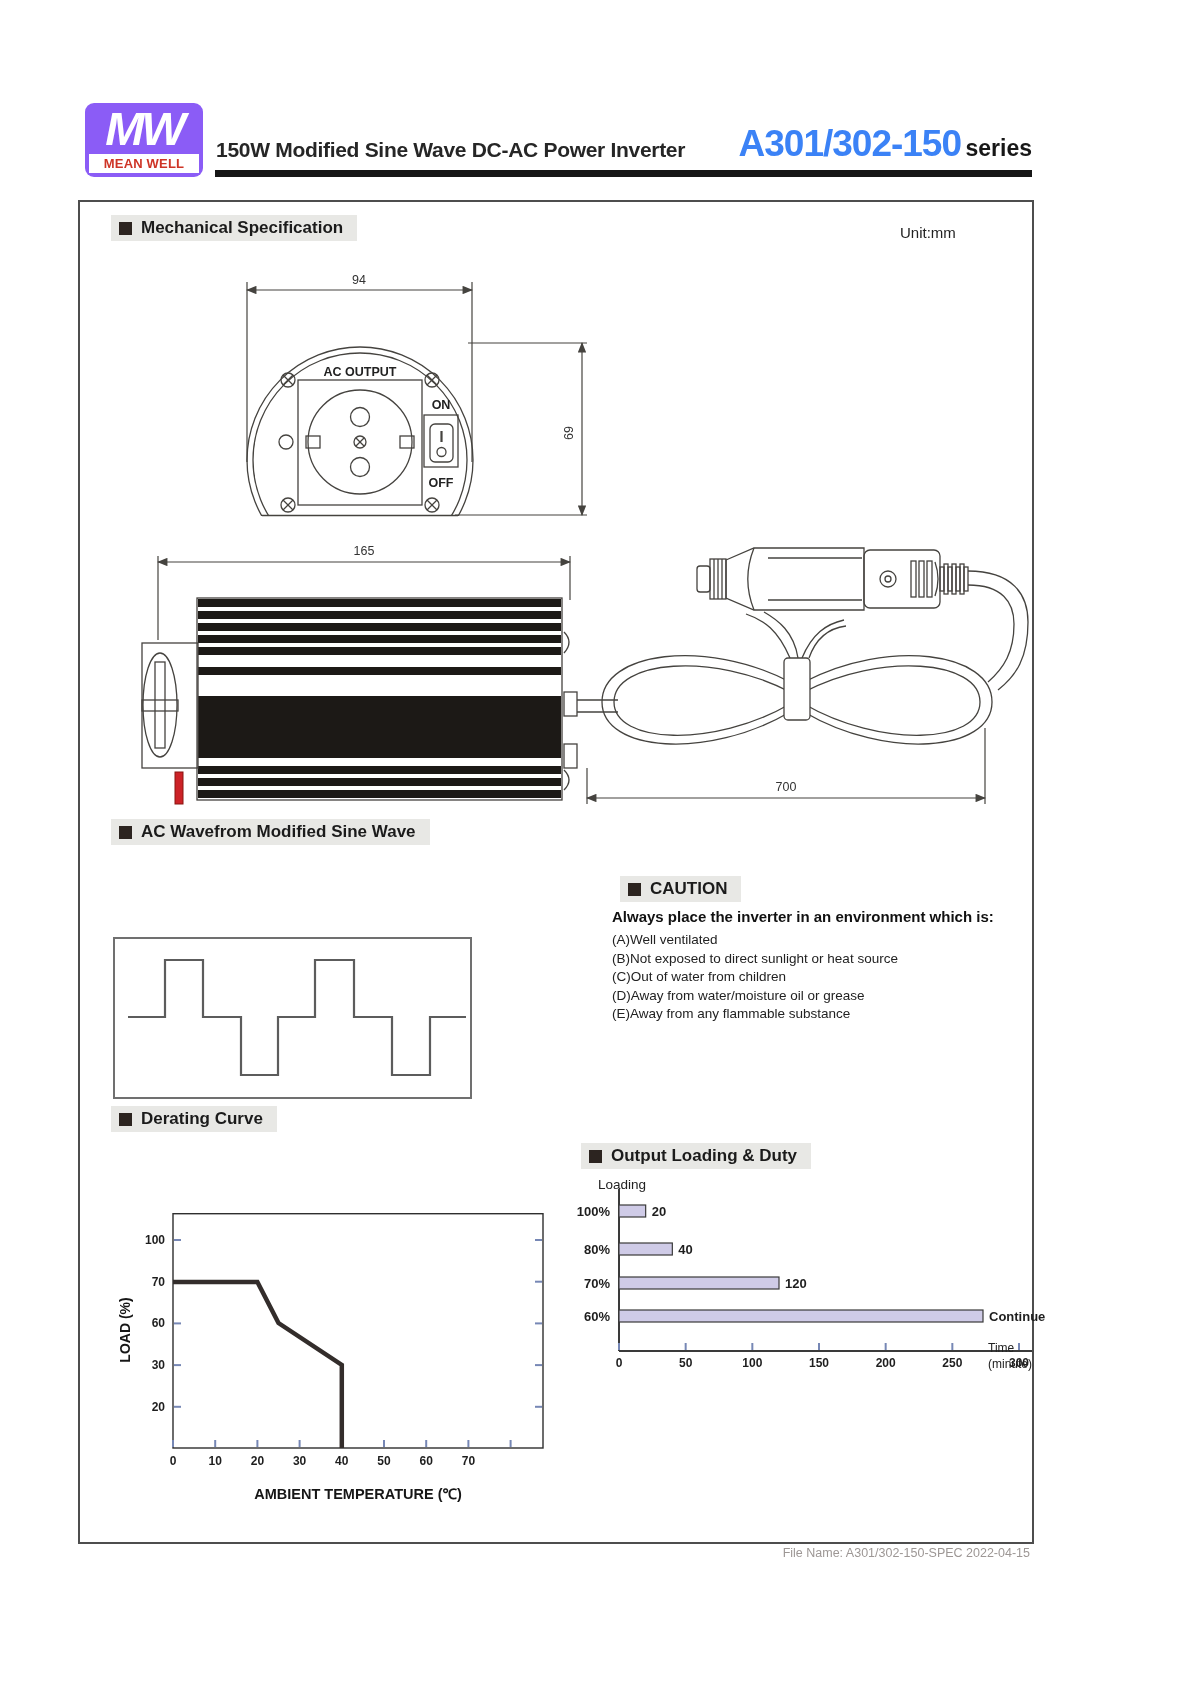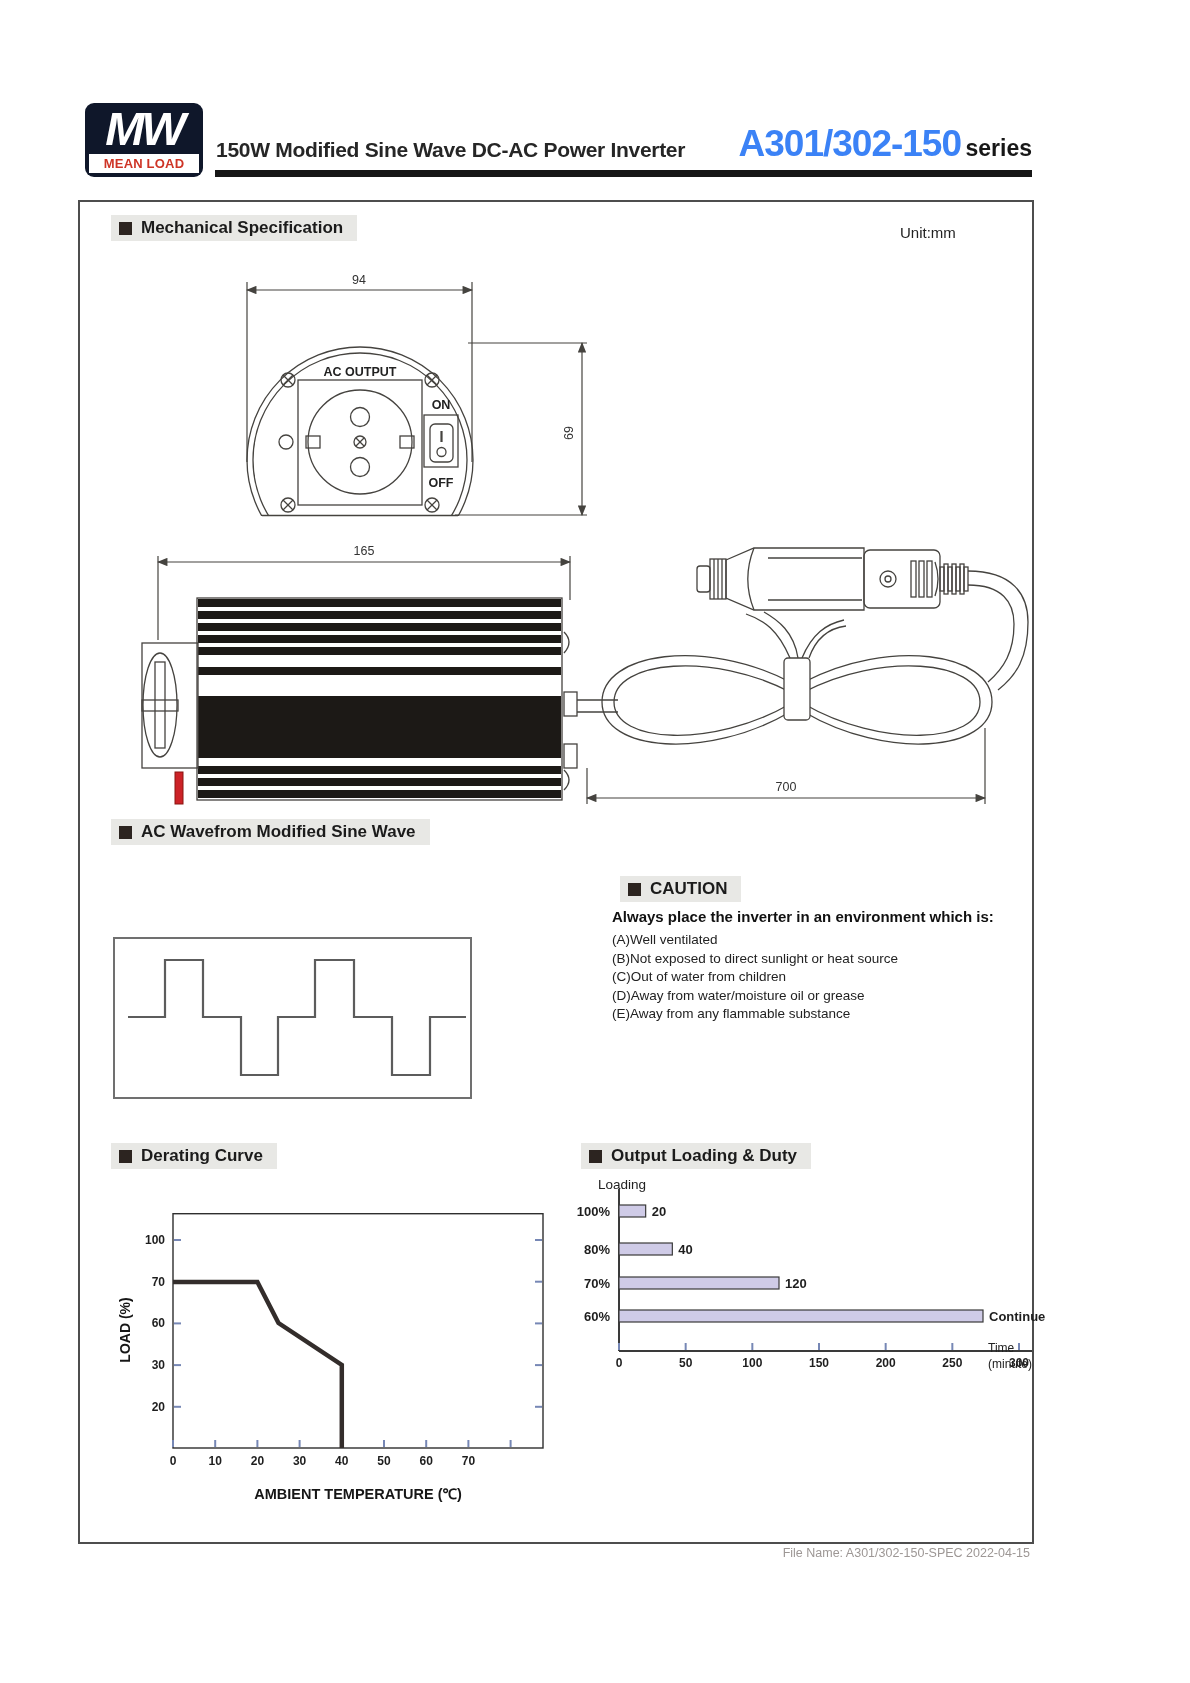--- a/index.html
+++ b/index.html
@@ -1,20 +1,20 @@
 <!DOCTYPE html>
 <html><head>
 <meta charset="utf-8">
 <style>
   html,body{margin:0;padding:0;background:#fff;}
   .page{position:relative;width:1190px;height:1683px;background:#fff;
         font-family:"Liberation Sans",sans-serif;color:#1d1d1d;overflow:hidden;}
   .abs{position:absolute;}
   
-  .logo{left:85px;top:103px;width:118px;height:74px;background:#0f172a;border-radius:9px;}
+  .logo{left:85px;top:103px;width:118px;height:74px;background:#8b5cf6;border-radius:9px;}
   .logo-mw{position:absolute;top:-2px;left:0;right:0;text-align:center;
            font-size:47px;font-weight:bold;font-style:italic;color:#fff;letter-spacing:-3px;}
   .logo-brand{position:absolute;left:4px;right:4px;bottom:4px;height:19px;background:#fff;
               color:#ce3426;font-size:13px;font-weight:bold;text-align:center;line-height:19px;letter-spacing:.2px;}
   .hdr-title{left:216px;top:138px;font-size:21px;font-weight:bold;color:#262626;letter-spacing:-.3px;}
   .hdr-model{left:78px;top:123px;width:954px;text-align:right;white-space:nowrap;}
   .model{font-size:37px;font-weight:bold;color:#3b82f6;letter-spacing:-1px;}
   .series{font-size:23px;font-weight:bold;color:#171717;}
   .hdr-rule{left:215px;top:170px;width:817px;height:7px;background:#171717;}
   
@@ -48,21 +48,21 @@
   .cat{font-size:13px;font-weight:bold;fill:#1e1e1e;}
   .val{font-size:13px;font-weight:bold;fill:#1e1e1e;}
 </style>
 </head>
 <body>
 
 <div class="page">
 
   <div class="abs logo">
     <div class="logo-mw">MW</div>
-    <div class="logo-brand">MEAN LOAD</div>
+    <div class="logo-brand">MEAN WELL</div>
   </div>
   <div class="abs hdr-title">150W Modified Sine Wave DC-AC Power Inverter</div>
   <div class="abs hdr-model">
     <span class="model">A301/302-150</span>
     <span class="series">series</span>
   </div>
   <div class="abs hdr-rule"></div>
 
   <div class="abs content-box"></div>
 
@@ -244,21 +244,21 @@
   </div>
   <div class="abs caution-head">Always place the inverter in an environment which is:</div>
   <div class="abs caution-list">
     <div>(A)Well ventilated</div>
     <div>(B)Not exposed to direct sunlight or heat source</div>
     <div>(C)Out of water from children</div>
     <div>(D)Away from water/moisture oil or grease</div>
     <div>(E)Away from any flammable substance</div>
   </div>
 
-  <div class="sec" style="left:86px;top:1143px">
+  <div class="sec" style="left:86px;top:1106px">
     <span class="sq"></span>
     <span>Derating Curve</span>
   </div>
   <svg id="derating-svg" class="abs" style="left:128px;top:1213px" width="430" height="275" viewBox="0 0 430 275">
       <rect x="45" y="0.7" width="370" height="234.3" fill="none" stroke="#2e2e2e" stroke-width="1.4"></rect>
       <line x1="46" y1="27" x2="53" y2="27" stroke="#7687b5" stroke-width="2"></line>
       <line x1="407" y1="27" x2="414" y2="27" stroke="#7687b5" stroke-width="2"></line>
       <text x="37" y="31" text-anchor="end" class="tick">100</text>
       <line x1="46" y1="68.7" x2="53" y2="68.7" stroke="#7687b5" stroke-width="2"></line>
       <line x1="407" y1="68.7" x2="414" y2="68.7" stroke="#7687b5" stroke-width="2"></line>

